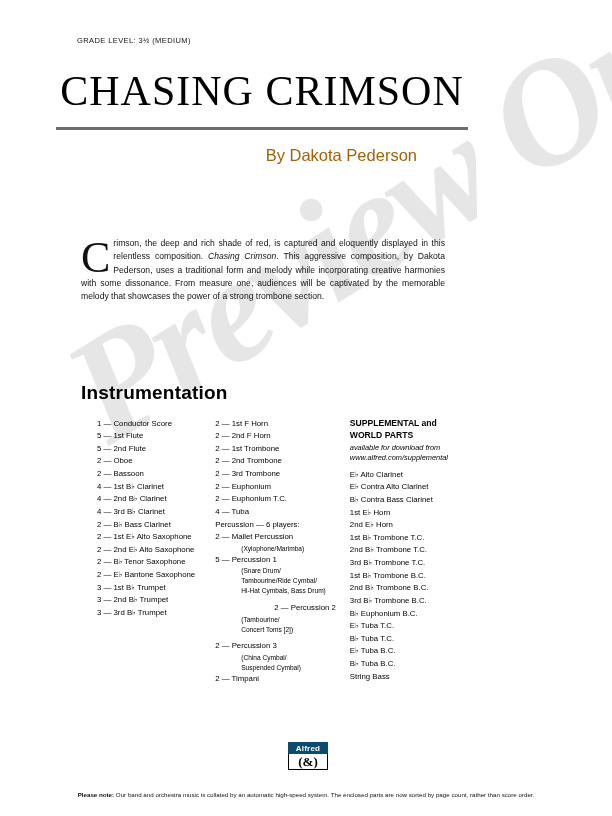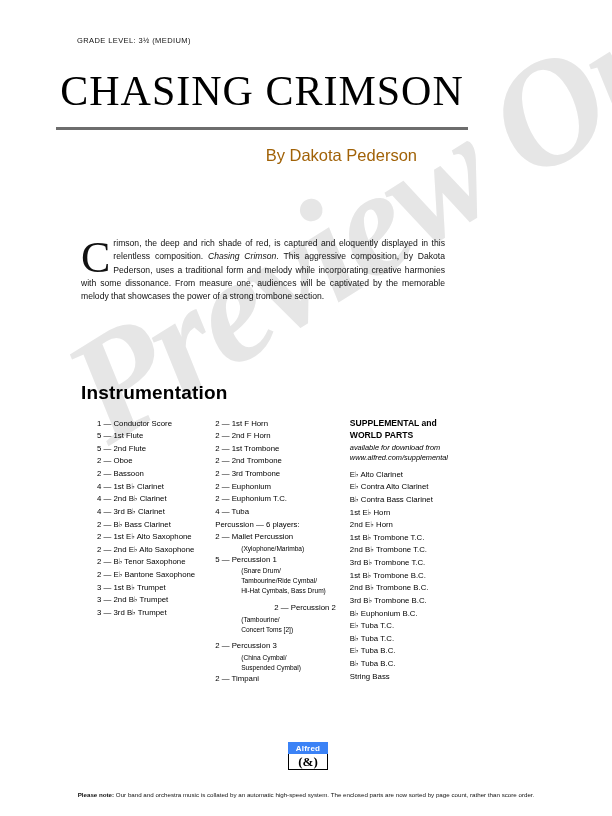--- a/index.html
+++ b/index.html
@@ -154,21 +154,21 @@
   
   .logo {
     position: absolute;
     left: 288px;
     top: 742px;
     width: 40px;
     text-align: center;
     z-index: 11;
   }
   .logo-top {
-    background: #3b82f6;
+    background: #0c4a6e;
     color: #fff;
     font-size: 8px;
     font-weight: bold;
     letter-spacing: 0.2px;
     padding: 2px 0 1px 0;
   }
   .logo-bottom {
     border: 1.5px solid #000;
     border-top: none;
     font-family: "Liberation Serif", serif;

